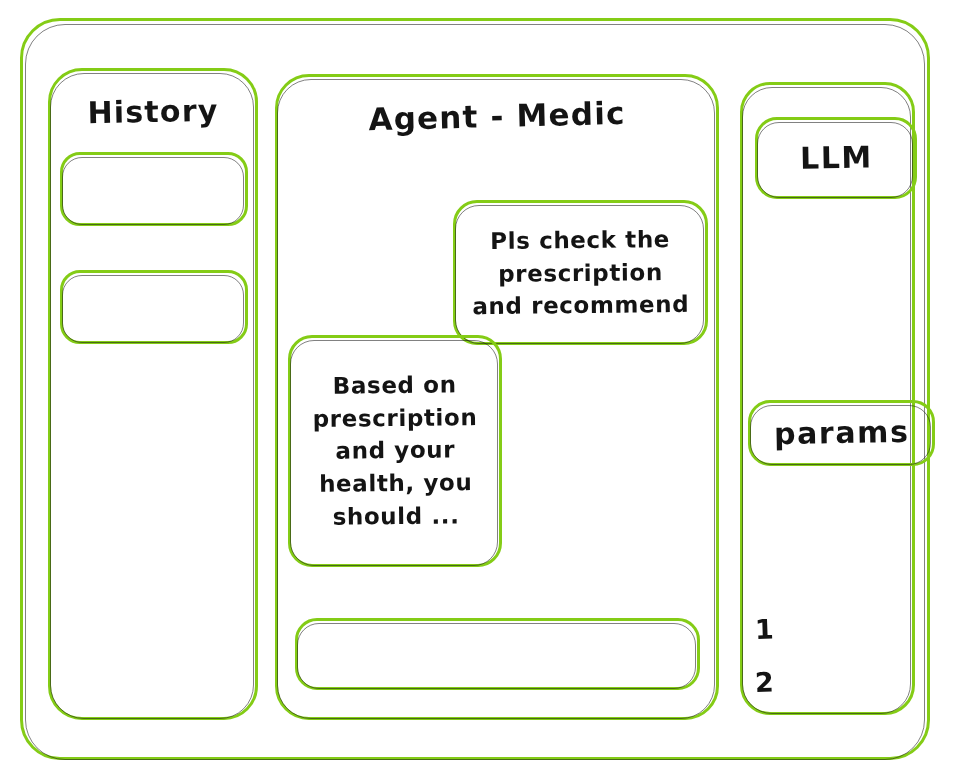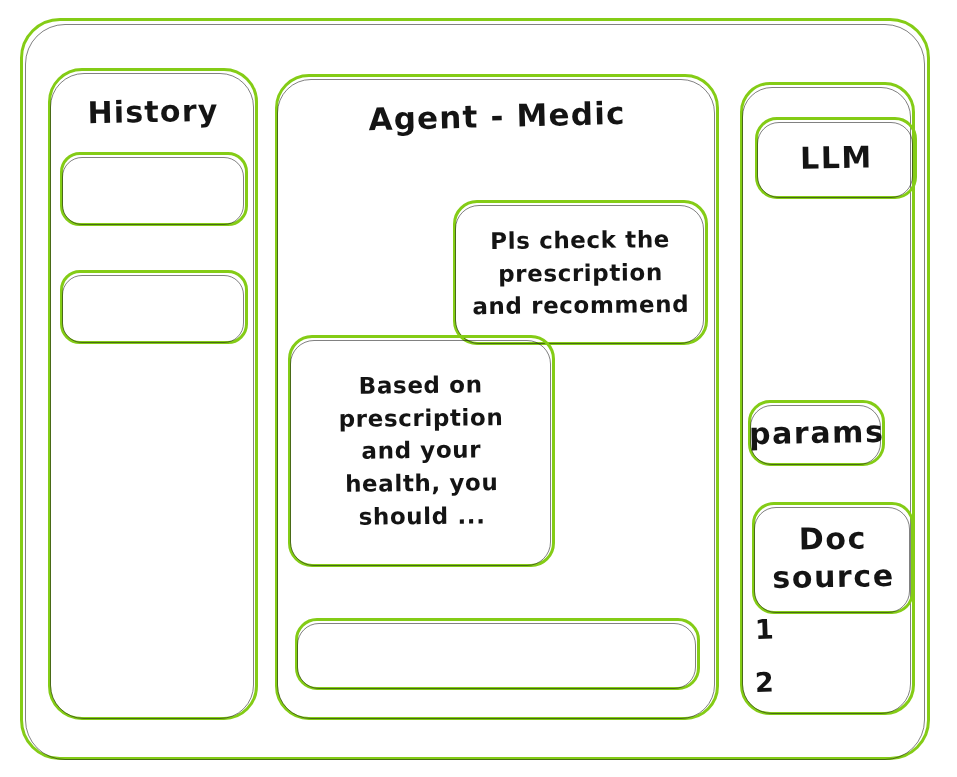--- a/index.html
+++ b/index.html
@@ -86,21 +86,21 @@
     text-align:center;
     padding:0 10px;
     letter-spacing:.6px;
     transform:rotate(-0.6deg);
     white-space:pre-line;
   }
   .bubble-user{
     left:453px; top:160px; width:255px; height:145px;margin-top:40px;
   }
   .bubble-agent{
-    left:288px; top:335px; width:267px; height:232px;
+    left:288px; top:335px; width:214px; height:232px;
   }
 
   
   .composer{
     left:295px; top:618px; width:405px; height:72px;
     border-radius:22px;
     border-width:3px;
   }
 
   
@@ -112,21 +112,21 @@
   .rail-label{
     font-size:30px;
     letter-spacing:1.6px;
     text-align:center;
     line-height:1.28;
     transform:rotate(-1deg);
     white-space:pre-line;
   }
   .btn-llm    {left:755px; top:117px; width:162px; height:82px;}
   .btn-ocr    {left:752px; top:228px; width:166px; height:84px;}
-  .btn-params {left:748px; top:400px; width:137px; height:66px;}
+  .btn-params {left:748px; top:400px; width:187px; height:66px;}
   .box-docsrc {left:752px; top:502px; width:162px; height:112px;}
 
   .doc-list{
     position:absolute;
     left:755px; top:614px; width:120px;
     font-size:27px;
     line-height:1.0;
   }
   .doc-list .num{
     display:block;
@@ -171,23 +171,19 @@
 
   <div class="sketch rail-btn btn-llm">
     <span class="rail-label hand">LLM</span>
   </div>
 
 
   <div class="sketch rail-btn btn-params">
     <span class="rail-label hand">params</span>
   </div>
 
-  <div class="sketch rail-btn box-docsrc">
-    <span class="rail-label hand">Doc
-source</span>
-  </div>
 
   <div class="doc-list hand">
     <span class="num n1">1</span>
     <span class="num n2">2</span>
   </div>
 
 </div>
 
 </body></html>

